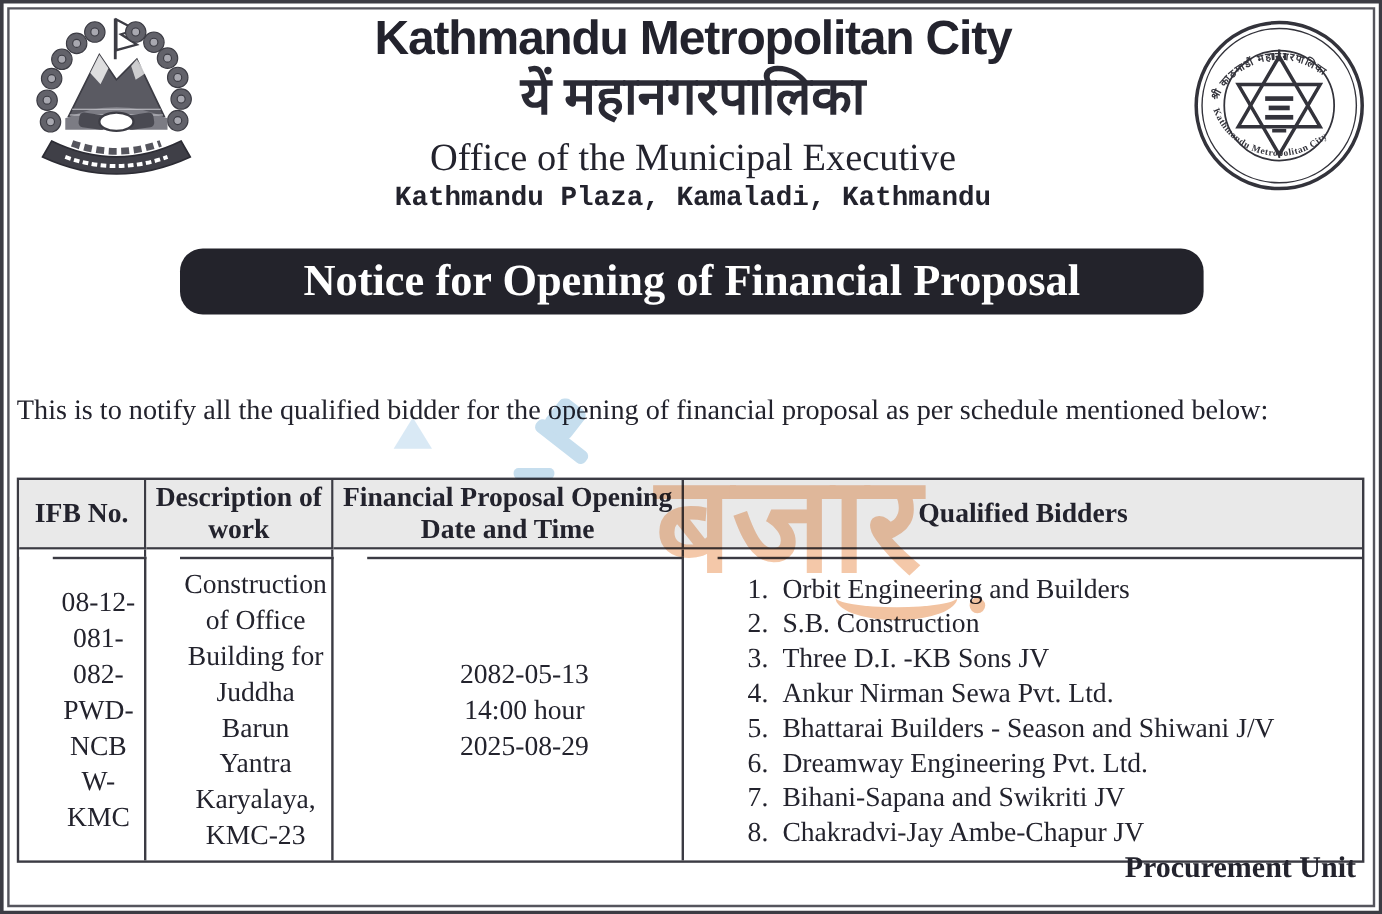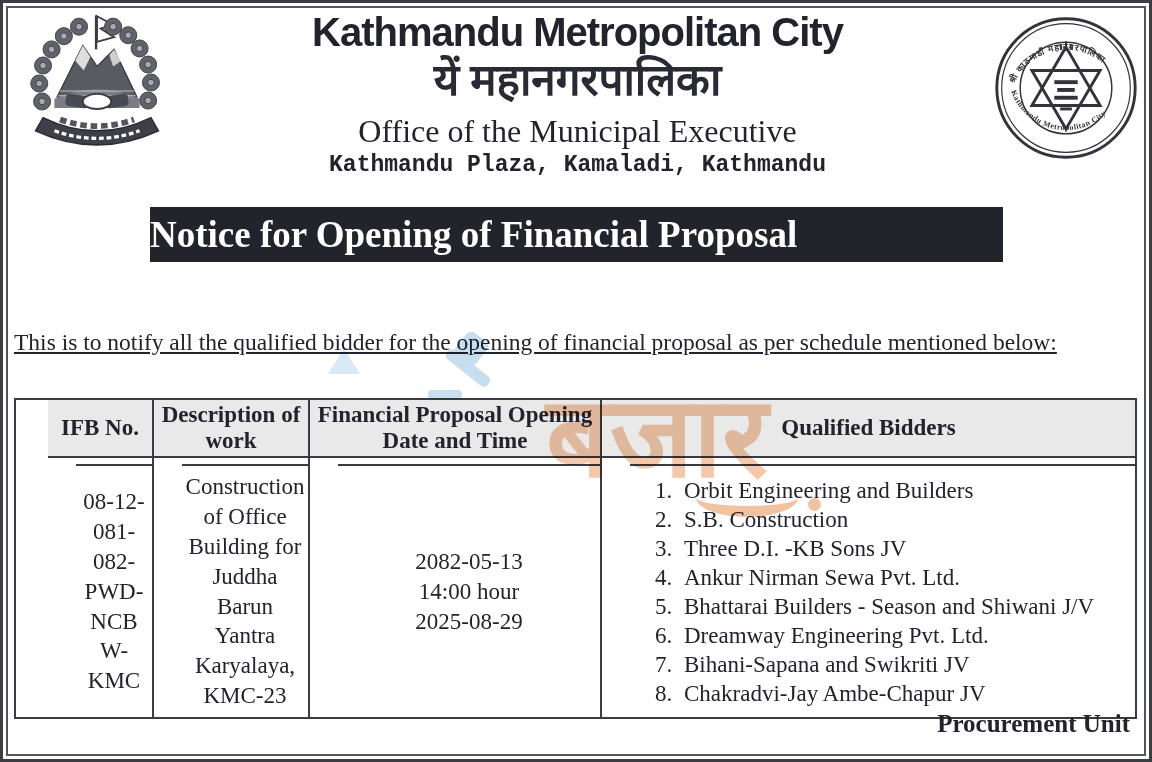--- a/index.html
+++ b/index.html
@@ -11,28 +11,28 @@
   
   .emblem-left{position:absolute;left:26px;top:10px;width:142px;height:164px;}
   .seal-right{position:absolute;left:992px;top:12px;width:148px;height:152px;}
   .head-center{position:absolute;left:170px;top:10px;width:815px;text-align:center;}
   .org-name{font-family:"Liberation Sans","DejaVu Sans",sans-serif;font-weight:700;font-size:40px;letter-spacing:-1px;line-height:1.1;color:#23232d;}
   .org-newari{font-weight:700;font-size:44px;line-height:1.15;color:#2a2a34;margin-top:2px;}
   .office{font-weight:400;font-size:32px;margin-top:6px;}
   .address{font-weight:700;font-size:23px;margin-top:2px;font-family:Liberation Mono, monospace;}
   .banner{
     position:absolute;left:150px;top:207px;width:853px;height:55px;
-    background:#23232b;color:#ffffff;font-weight:700;font-size:37px;line-height:55px;text-align:left;
+    background:#23232b;color:#ffffff;font-weight:700;font-size:37px;line-height:55px;text-align:center;border-radius:19px;
   }
   .pubs{position:absolute;left:0;top:286px;width:100%;text-align:center;font-weight:700;font-size:23px;}
-  .intro{position:absolute;left:14px;top:326px;width:1123px;font-size:23.5px;line-height:1.38;text-align:justify;text-decoration:underline;}
+  .intro{position:absolute;left:14px;top:326px;width:1123px;font-size:23.5px;line-height:1.38;text-align:justify;}
   
   .tbl{
     position:absolute;left:14px;top:398px;width:1123px;box-sizing:border-box;
-    border:2px solid #3b3b43;display:grid;grid-template-columns:106px 156px 292px 1fr;padding-left:32px;
+    border:2px solid #3b3b43;display:grid;grid-template-columns:106px 156px 292px 1fr;
   }
   .tbl .c{box-sizing:border-box;border-right:2px solid #3b3b43;}
   .tbl .c:nth-child(4n){border-right:none;}
   .th{background:#e9e9e9;border-bottom:2px solid #3b3b43;font-weight:700;font-size:23px;
       display:flex;align-items:center;justify-content:center;text-align:center;height:58px;line-height:1.15;}
   .sp{height:6px;background:#fff;}
   .td{border-top:2px solid #3b3b43;min-height:240px;display:flex;flex-direction:column;
       align-items:center;justify-content:center;text-align:center;font-size:23px;line-height:1.3;padding:6px 4px;margin-left:28px;}
   .td.bidders{align-items:flex-start;justify-content:center;text-align:left;padding-left:12px;}
   .td.bidders ol{margin:0;padding:0 0 0 36px;}

